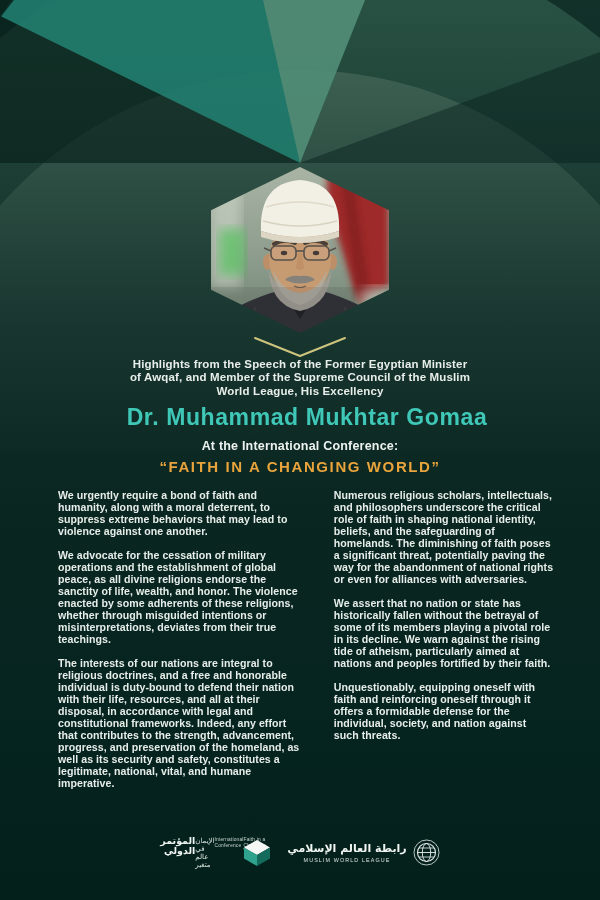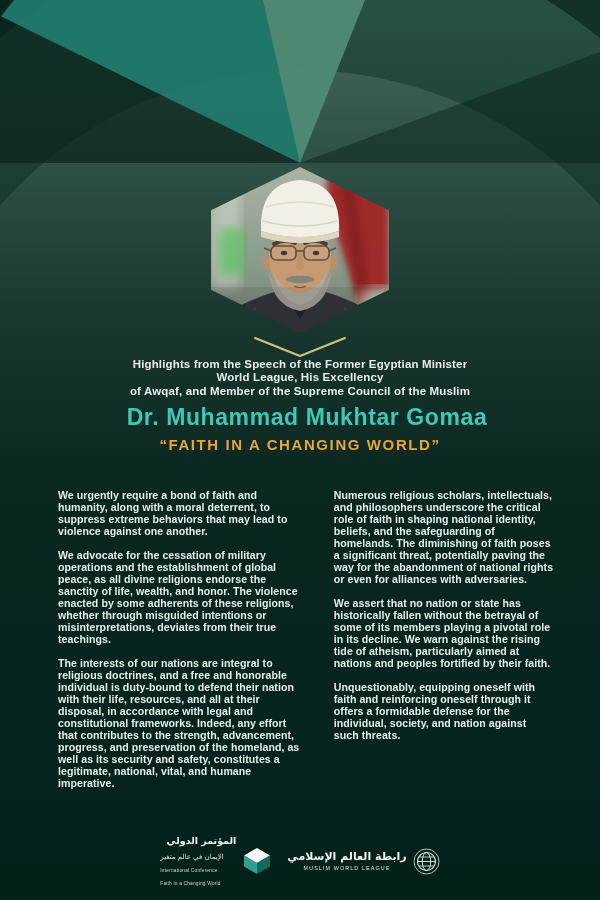--- a/index.html
+++ b/index.html
@@ -39,21 +39,21 @@
   .col-left{width:248px;}
   .col-right{width:224px;}
   .columns p{margin:0 0 12px 0;}
 
   
   .footer{
     position:absolute;left:0;top:836px;width:600px;display:flex;justify-content:center;
     align-items:center;gap:15px;color:#f2f6f3;
   }
   .logo{display:flex;align-items:center;gap:6px;}
-  .conf-logo-text{width:76px;display:flex;flex-direction:column;gap:6px;}
+  .conf-logo-text{width:76px;display:flex;flex-direction:row;}
   .ar1{font-family:"DejaVu Sans",sans-serif;font-size:9.5px;font-weight:700;text-align:right;line-height:10px;}
   .ar2{font-family:"DejaVu Sans",sans-serif;font-size:7px;text-align:left;line-height:8px;margin-top:1px;color:#dbe4de;}
   .en1,.en2{font-size:4.8px;letter-spacing:.2px;text-align:left;line-height:5.6px;color:#c9d5cf;margin-top:1px;}
   .mwl-text{display:flex;flex-direction:column;align-items:center;}
   .mwl-ar{font-family:"DejaVu Sans",sans-serif;font-size:11px;font-weight:700;line-height:12px;}
   .mwl-en{font-size:5.4px;letter-spacing:1.1px;margin-top:2px;color:#dbe4de;}
 </style>
 </head>
 <body>
 
@@ -154,23 +154,24 @@
       <rect x="0" y="120" width="178" height="46" fill="#000000" opacity="0.08"></rect>
     </svg>
   </div>
 
   <svg class="chevron" viewBox="0 0 94 24">
     <path d="M2,3 L47,21 L92,3" fill="none" stroke="#cdc47e" stroke-width="2" stroke-linejoin="round" stroke-linecap="round"></path>
   </svg>
 
   <div class="headline">
     <div class="intro-line">Highlights from the Speech of the Former Egyptian Minister</div>
+    <div class="intro-line">of Awqaf, and Member of the Supreme Council of the Muslim</div>
     <div class="intro-line">World League, His Excellency</div>
-    <div class="intro-line">of Awqaf, and Member of the Supreme Council of the Muslim</div>
     <h1 class="speaker-name">Dr. Muhammad Mukhtar Gomaa</h1>
+    <div class="conf-label">At the International Conference:</div>
     <h2 class="conf-title">“FAITH IN A CHANGING WORLD”</h2>
   </div>
 
   <div class="columns">
     <div class="col col-left">
       <p>We urgently require a bond of faith and humanity, along with a moral deterrent, to suppress extreme behaviors that may lead to violence against one another.</p>
       <p>We advocate for the cessation of military operations and the establishment of global peace, as all divine religions endorse the sanctity of life, wealth, and honor. The violence enacted by some adherents of these religions, whether through misguided intentions or misinterpretations, deviates from their true teachings.</p>
       <p>The interests of our nations are integral to religious doctrines, and a free and honorable individual is duty-bound to defend their nation with their life, resources, and all at their disposal, in accordance with legal and constitutional frameworks. Indeed, any effort that contributes to the strength, advancement, progress, and preservation of the homeland, as well as its security and safety, constitutes a legitimate, national, vital, and humane imperative.</p>
     </div>
     <div class="col col-right">

